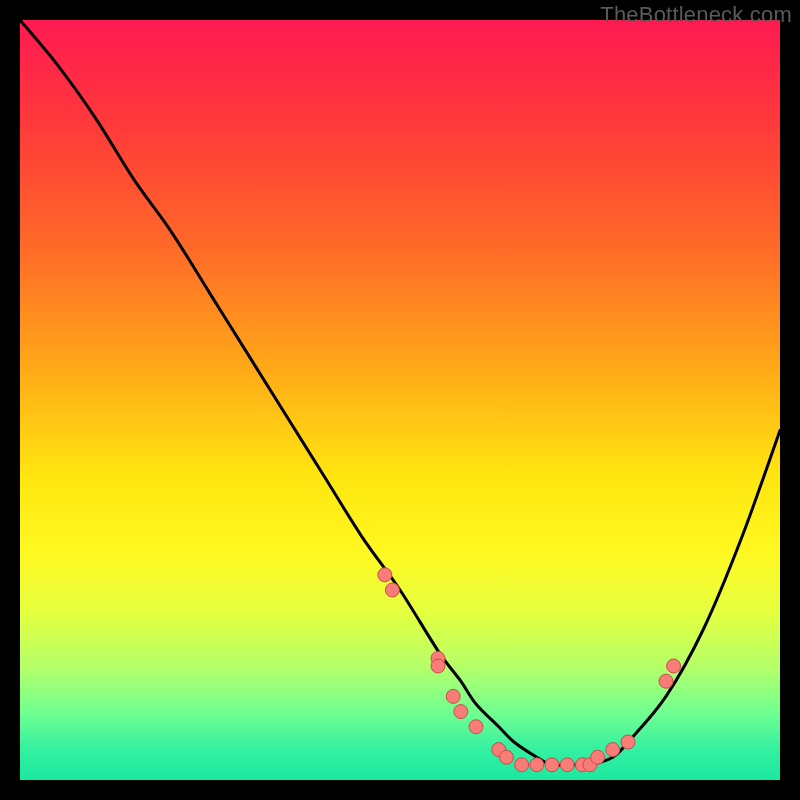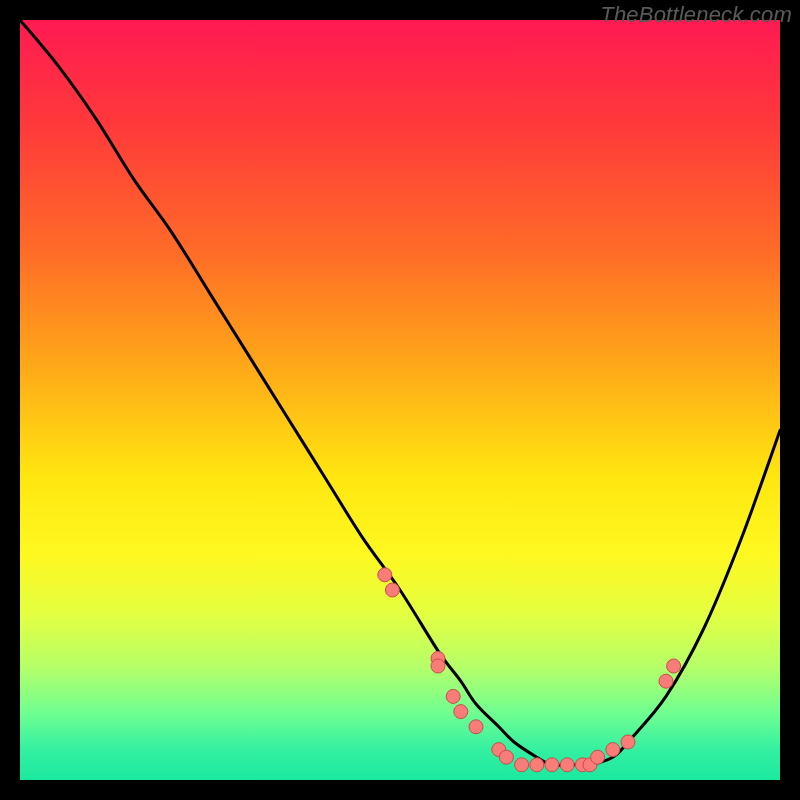--- a/index.html
+++ b/index.html
@@ -9,21 +9,20 @@
     height: 800px;
     background: #000;
     overflow: hidden;
     font-family: Arial, Helvetica, sans-serif;
   }
   .stage {
     position: relative;
     width: 800px;
     height: 800px;
     background: #000;
-    font-style: italic;
   }
   .plot-outer {
     position: absolute;
     left: 20px;
     top: 20px;
     width: 760px;
     height: 760px;
     background: #000;
   }
   .plot-inner {

